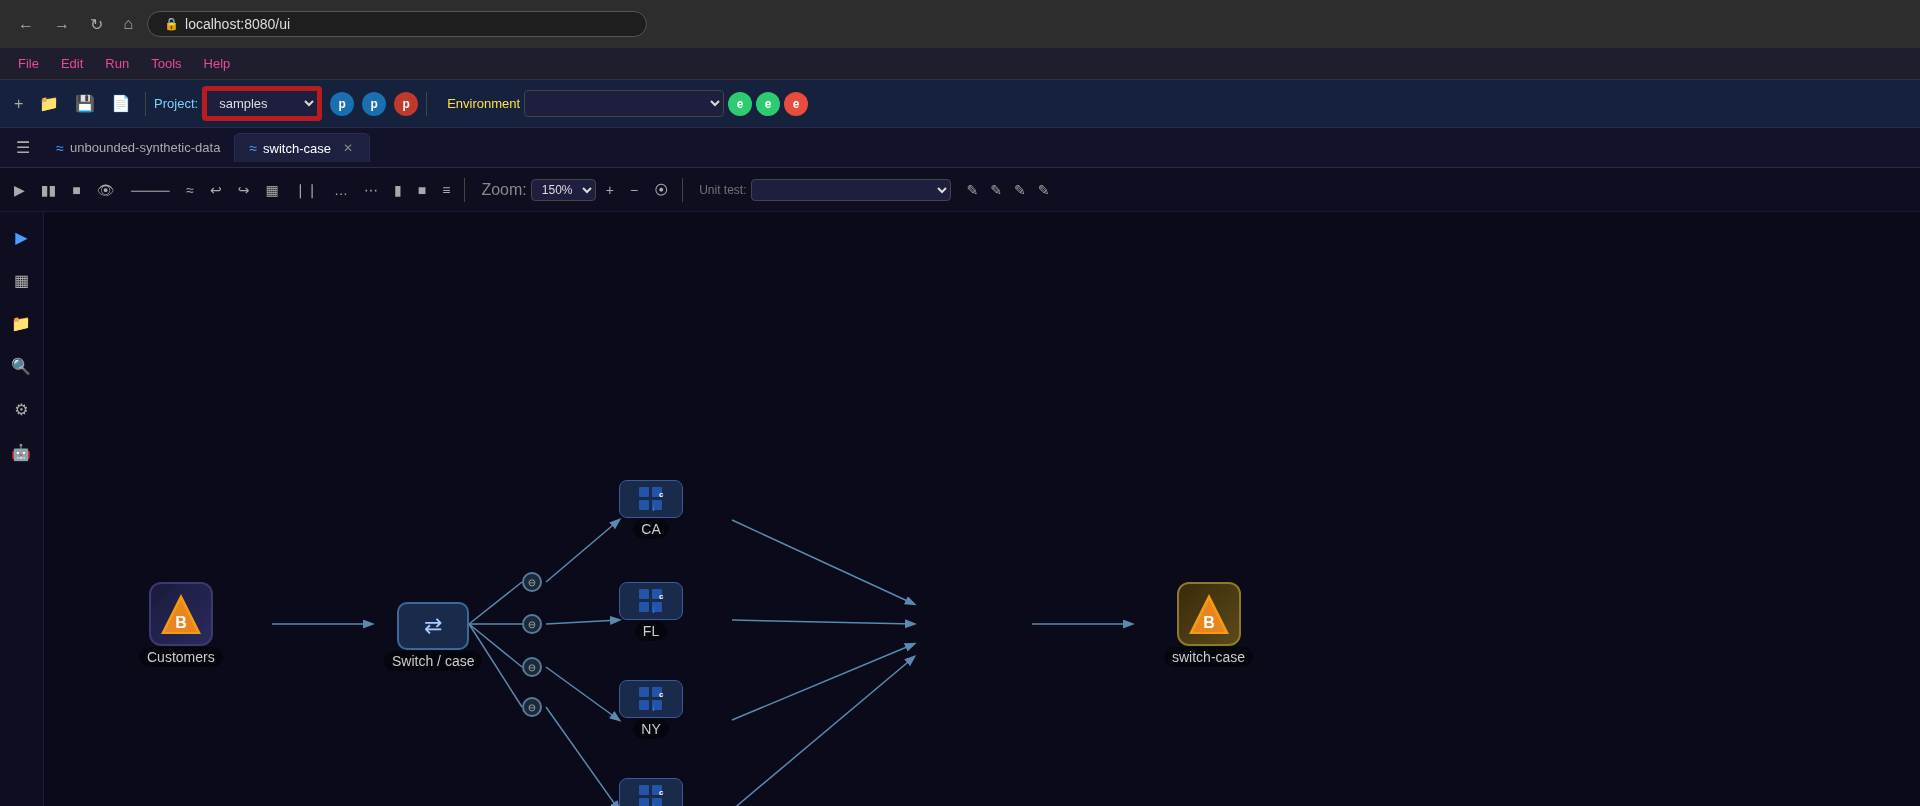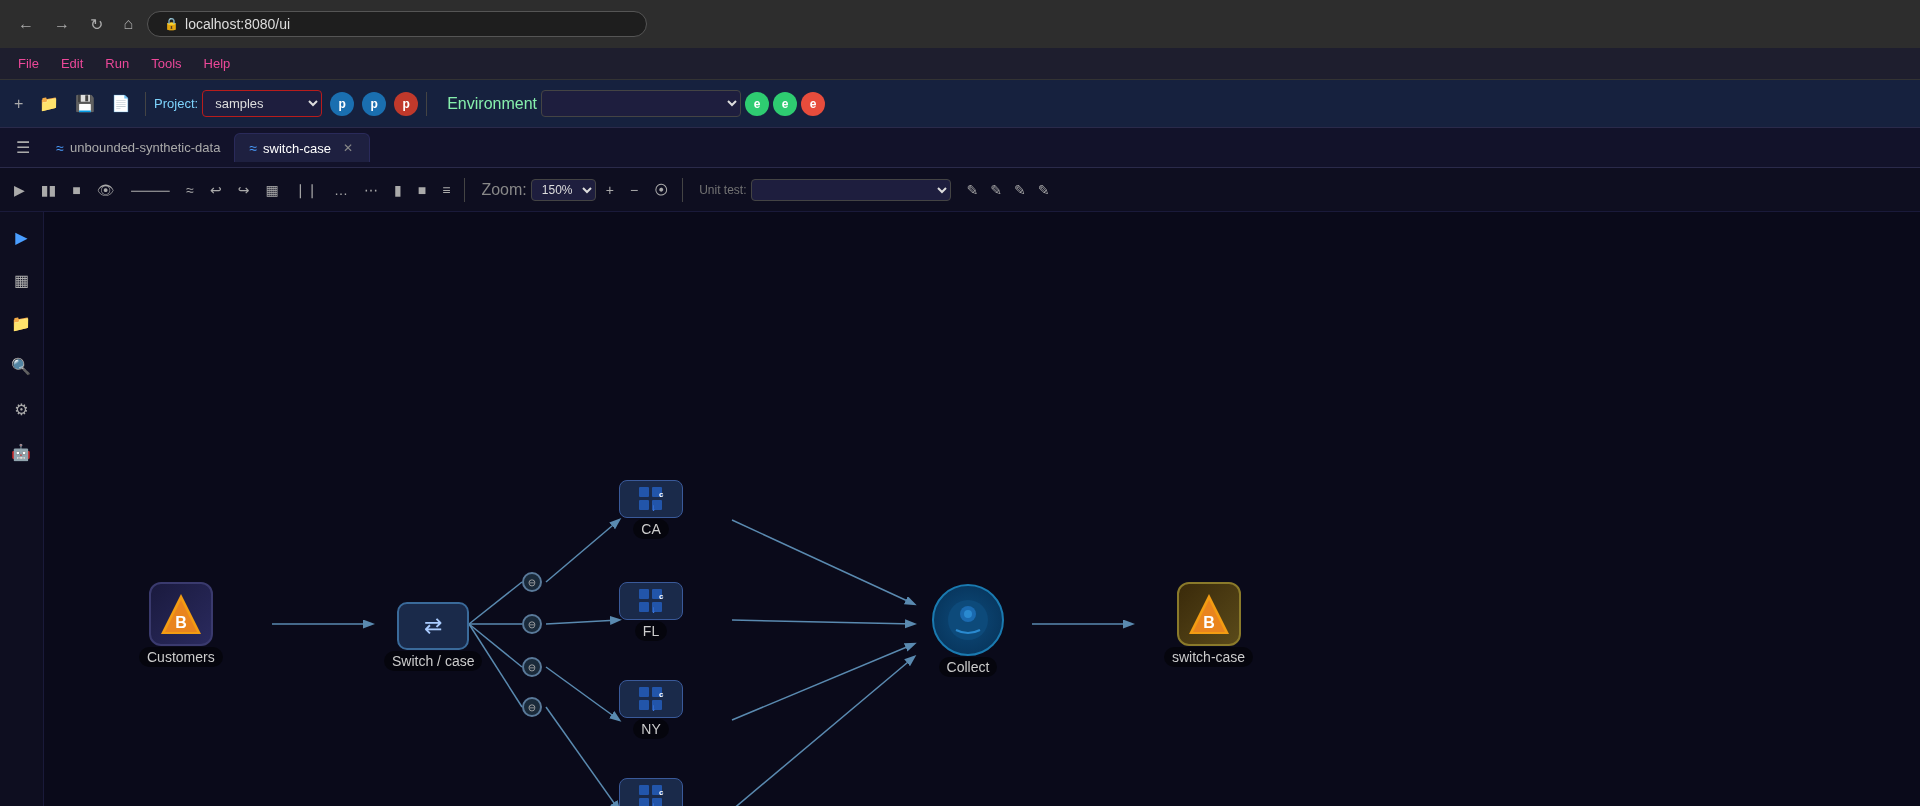--- a/index.html
+++ b/index.html
@@ -13,22 +13,22 @@
 
     
     .menu-bar { background: #1e1e2e; height: 32px; display: flex; align-items: center; padding: 0 8px; gap: 2px; border-bottom: 1px solid #333; }
     .menu-item { color: #ec4899; padding: 4px 10px; border-radius: 4px; cursor: pointer; font-size: 13px; }
 
     
     .toolbar { background: #16213e; height: 48px; display: flex; align-items: center; padding: 0 8px; gap: 4px; border-bottom: 1px solid #2a2a4a; }
     .toolbar-btn { background: none; border: none; color: #aaa; cursor: pointer; padding: 4px 6px; border-radius: 4px; font-size: 16px; }
     .toolbar-sep { width: 1px; height: 24px; background: #444; margin: 0 4px; }
     .project-label { color: #7dd3fc; font-size: 13px; }
-    .project-select { background: #1e1e3e; border: 1px solid #b91c1c; color: #ddd; padding: 4px 8px; border-radius: 4px; font-size: 13px; min-width: 120px; }
-    .env-label { color: #86efac; font-size: 16px; margin-left: 12px; }
+    .project-select { background: #1e1e3e; border: 5px solid #b91c1c; color: #ddd; padding: 4px 8px; border-radius: 4px; font-size: 13px; min-width: 120px; }
+    .env-label { color: #fde047; font-size: 13px; margin-left: 12px; }
     .env-select { background: #1e1e3e; border: 1px solid #444; color: #ddd; padding: 4px 8px; border-radius: 4px; font-size: 13px; min-width: 200px; }
     .p-icon { background: #1a6fb0; color: white; border-radius: 50%; width: 24px; height: 24px; display: flex; align-items: center; justify-content: center; font-size: 12px; font-weight: bold; margin-left: 4px; cursor: pointer; }
     .p-icon-dot { background: #c0392b; }
     .e-icon { background: #2ecc71; color: white; border-radius: 50%; width: 24px; height: 24px; display: flex; align-items: center; justify-content: center; font-size: 12px; font-weight: bold; cursor: pointer; }
     .e-icon-x { background: #e74c3c; }
 
     
     .tab-bar { background: #12122a; height: 40px; display: flex; align-items: center; padding: 0 8px; border-bottom: 1px solid #2a2a4a; }
     .sidebar-toggle { background: none; border: none; color: #aaa; cursor: pointer; padding: 4px 8px; font-size: 16px; margin-right: 4px; }
     .tab { display: flex; align-items: center; gap: 6px; padding: 6px 14px; border-radius: 6px 6px 0 0; cursor: pointer; font-size: 13px; color: #aaa; }
@@ -303,31 +303,20 @@
             <rect x="2" y="15" width="10" height="10" fill="#2255aa" rx="1"></rect>
             <rect x="15" y="15" width="10" height="10" fill="#2255aa" rx="1"></rect>
             <text x="22" y="12" fill="white" font-size="8" font-weight="bold">c</text>
             <text x="14" y="26" fill="#4488ff" font-size="10">↓</text>
           </svg>
         </div>
       </div>
 
     </div>
 
-    <div class="node" style="position:absolute; left:888px; top:372px;">
-      <div class="node-icon icon-collect" style="background:radial-gradient(circle, #0d4a7a, #063055); border:2px solid #1a7ab0; border-radius:50%; width:72px; height:72px; display:flex; align-items:center; justify-content:center;">
-        <svg width="44" height="44" viewBox="0 0 44 44">
-          <circle cx="22" cy="22" r="20" fill="#0d4a7a"></circle>
-          <circle cx="22" cy="16" r="8" fill="#1a6ab0"></circle>
-          <circle cx="22" cy="16" r="4" fill="#2a8ad0"></circle>
-          <path d="M10,32 Q22,38 34,32" stroke="#2a8ad0" stroke-width="2" fill="none"></path>
-        </svg>
-      </div>
-      <div class="node-label">Collect</div>
-    </div>
 
     <div class="node" style="position:absolute; left:1120px; top:370px;">
       <div class="node-icon icon-output" style="background:linear-gradient(135deg, #3a2a0a, #5a4a1a); border:2px solid #8a7a2a; width:64px; height:64px; border-radius:12px; display:flex; align-items:center; justify-content:center;">
         <svg width="48" height="48" viewBox="0 0 48 48">
           <polygon points="24,4 44,44 4,44" fill="#f39c12"></polygon>
           <polygon points="24,10 40,42 8,42" fill="#e67e22" opacity="0.8"></polygon>
           <text x="24" y="38" text-anchor="middle" fill="white" font-size="16" font-weight="bold">B</text>
         </svg>
       </div>
       <div class="node-label">switch-case</div>

